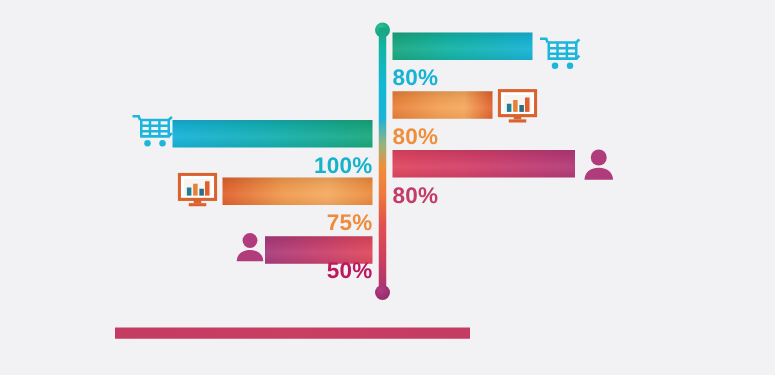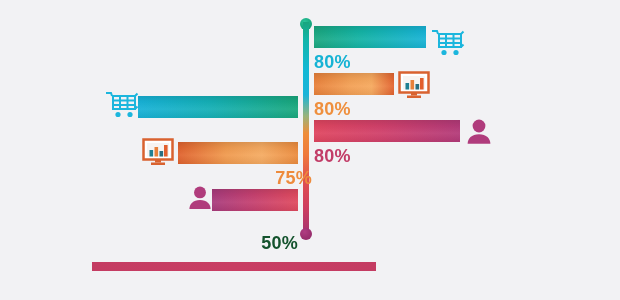--- a/index.html
+++ b/index.html
@@ -173,53 +173,54 @@
   <div class="pct right-side" style="left:314px; top:146px; color:#c23c67;">80%</div>
   <svg class="icon" style="left:464px; top:118px;" width="30" height="28" viewBox="0 0 30 28">
     <circle cx="15" cy="8" r="6.4" fill="#b03c7c"></circle>
     <path d="M15 16.2 c-7.4 0 -11.4 4.4 -11.4 9.6 h22.8 c0 -5.2 -4 -9.6 -11.4 -9.6 z" fill="#b03c7c"></path>
   </svg>
 
   <div class="bar bar-l1" style="left:138px; top:96px; width:160px;">
     <div class="fill"></div>
     <div class="shade"></div>
   </div>
+  <div class="pct left-side" style="left:198px; top:122px; width:100px; color:#17b3c9;">100%</div>
   <svg class="icon" style="left:104px; top:90px;" width="36" height="30" viewBox="0 0 36 30">
     <g fill="none" stroke="#1cb6dd" stroke-width="2">
       <path d="M2 3 h5 l1 3"></path>
       <rect x="9" y="6" width="22" height="13"></rect>
       <path d="M9 10.5 h22 M9 15 h22 M16 6 v13 M23.5 6 v13"></path>
       <path d="M9 19 h22 l2.5 -2.5"></path>
       <path d="M31 6 l2.5 -2.5"></path>
     </g>
     <circle cx="14" cy="24.5" r="2.6" fill="#1cb6dd"></circle>
     <circle cx="26" cy="24.5" r="2.6" fill="#1cb6dd"></circle>
   </svg>
 
   <div class="bar bar-l2" style="left:178px; top:142px; width:120px;">
     <div class="fill"></div>
     <div class="shade"></div>
   </div>
-  <div class="pct left-side" style="left:212px; top:168px; width:100px; color:#ee8b3c;">75%</div>
+  <div class="pct left-side" style="left:198px; top:168px; width:100px; color:#ee8b3c;">75%</div>
   <svg class="icon" style="left:142px; top:138px;" width="32" height="28" viewBox="0 0 32 28">
     <rect x="1.5" y="1.5" width="29" height="20" fill="#ffffff" stroke="#d9622f" stroke-width="2.5"></rect>
     <rect x="5" y="5" width="22" height="13.5" fill="#f7f4f2"></rect>
     <rect x="7.5" y="12" width="3.6" height="6.5" fill="#1f7f92"></rect>
     <rect x="12.5" y="9" width="3.6" height="9.5" fill="#e8803a"></rect>
     <rect x="17.5" y="13" width="3.6" height="5.5" fill="#2a6e80"></rect>
     <rect x="22" y="7" width="3.6" height="11.5" fill="#e25f2d"></rect>
     <rect x="13" y="21.5" width="6" height="3" fill="#d9622f"></rect>
     <rect x="9" y="24.5" width="14" height="2.5" fill="#d9622f"></rect>
   </svg>
 
   <div class="bar bar-l3" style="left:212px; top:189px; width:86px;">
     <div class="fill"></div>
     <div class="shade"></div>
   </div>
-  <div class="pct left-side" style="left:198px; top:206px; width:100px; color:#14532d;margin-top:27px;">50%</div>
+  <div class="pct left-side" style="left:198px; top:206px; width:100px; color:#be185d;">50%</div>
   <svg class="icon" style="left:186px; top:185px;" width="28" height="26" viewBox="0 0 30 28">
     <circle cx="15" cy="8" r="6.4" fill="#b03c7c"></circle>
     <path d="M15 16.2 c-7.4 0 -11.4 4.4 -11.4 9.6 h22.8 c0 -5.2 -4 -9.6 -11.4 -9.6 z" fill="#b03c7c"></path>
   </svg>
 
   <div class="bottom-rail"></div>
 
 </div>
 
 </body></html>

